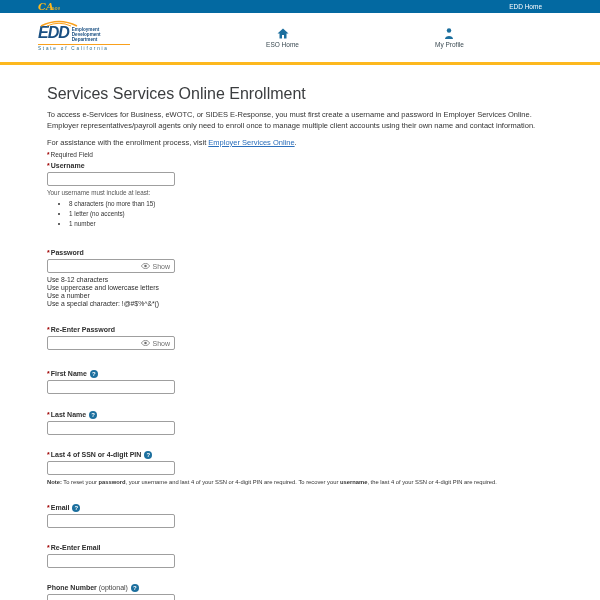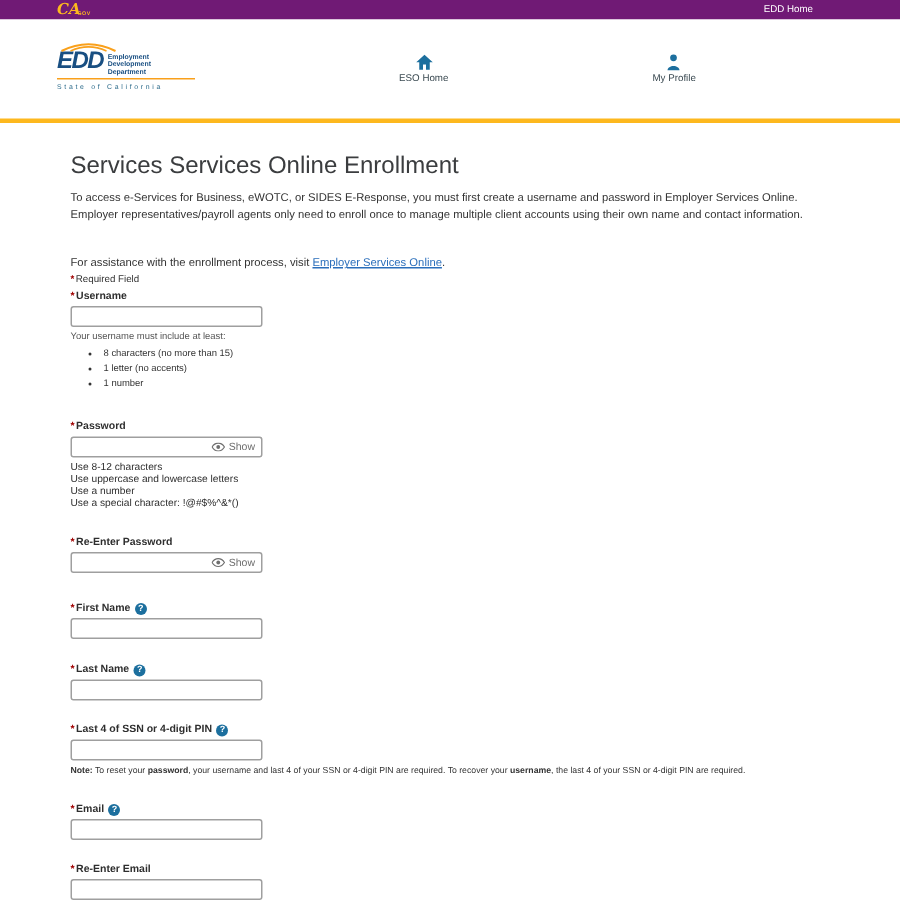--- a/index.html
+++ b/index.html
@@ -1,29 +1,29 @@
 <!DOCTYPE html>
 <html><head>
 <meta charset="utf-8">
 <style>
   * { margin:0; padding:0; box-sizing:border-box; }
   html,body { width:600px; height:600px; overflow:hidden; background:#fff;
     font-family:"Liberation Sans", sans-serif; color:#333; }
 
   
-  .utility-bar { height:13px; background:#701a75; display:flex;
+  .utility-bar { height:13px; background:#0369a1; display:flex;
     align-items:center; justify-content:space-between; padding:0 58px 0 38px; }
   .ca-logo { color:#fdb81e; text-decoration:none; display:inline-flex; align-items:flex-end; }
   .ca-script { font-family:"DejaVu Serif", serif; font-style:italic; font-weight:bold;
     font-size:10px; line-height:10px; }
   .ca-gov { font-size:3.5px; font-weight:bold; margin-left:-2px; margin-bottom:1px; letter-spacing:.3px; }
   .edd-home-link { color:#fff; font-size:6.5px; text-decoration:none; }
 
   
-  .branding-bar { height:66px; background:#fff; display:flex; align-items:center; }
+  .branding-bar { height:49px; background:#fff; display:flex; align-items:center; }
   .edd-logo { margin-left:38px; width:92px; cursor:pointer; }
   .edd-top { display:flex; align-items:flex-end; gap:3px; }
   .edd-acronym-wrap { position:relative; }
   .edd-arcs { position:absolute; top:-5px; left:1px; }
   .edd-acronym { font-weight:bold; font-style:italic; font-size:16px; line-height:15px;
     color:#194f82; letter-spacing:-1px; }
   .edd-dept { display:flex; flex-direction:column; }
   .edd-dept span { font-size:4.6px; line-height:5px; font-weight:bold; color:#194f82; }
   .edd-tagline { margin-top:2px; border-top:1.5px solid #f9a01b; padding-top:1.5px;
     font-size:4.6px; letter-spacing:1.8px; color:#2b6a8a; white-space:nowrap; }
@@ -31,21 +31,21 @@
   .nav-item { display:flex; flex-direction:column; align-items:center; gap:2px; cursor:pointer; }
   .nav-item .nav-label { font-size:6.5px; color:#3b4a52; }
 
   
   .gold-rule { height:3px; background:#fdb81e; }
 
   
   main { padding:0 45px 0 47px; }
   h1 { margin-top:20px; font-size:16px; line-height:18px; font-weight:400; color:#3b3d3f; }
   .intro { margin-top:6px; font-size:7.5px; line-height:11px; color:#333; max-width:512px; }
-  .assist { margin-top:22px; font-size:7.5px; line-height:9px; }
+  .assist { margin-top:7px; font-size:7.5px; line-height:9px; }
   .assist a { color:#2a6ebb; text-decoration:underline; }
   .required-note { margin-top:4px; font-size:6.5px; line-height:7px; color:#333; }
   .ast { color:#a00000; font-weight:bold; margin-right:1px; }
 
   .group label { display:flex; align-items:center; gap:3px;
     font-size:7px; line-height:8px; font-weight:bold; color:#2e2e2e; }
   .opt { font-weight:normal; color:#444; }
   .help { display:inline-block; width:8px; height:8px; border-radius:50%;
     background:#1c6f9e; color:#fff; font-size:6px; line-height:8px; text-align:center;
     font-weight:bold; cursor:pointer; }

